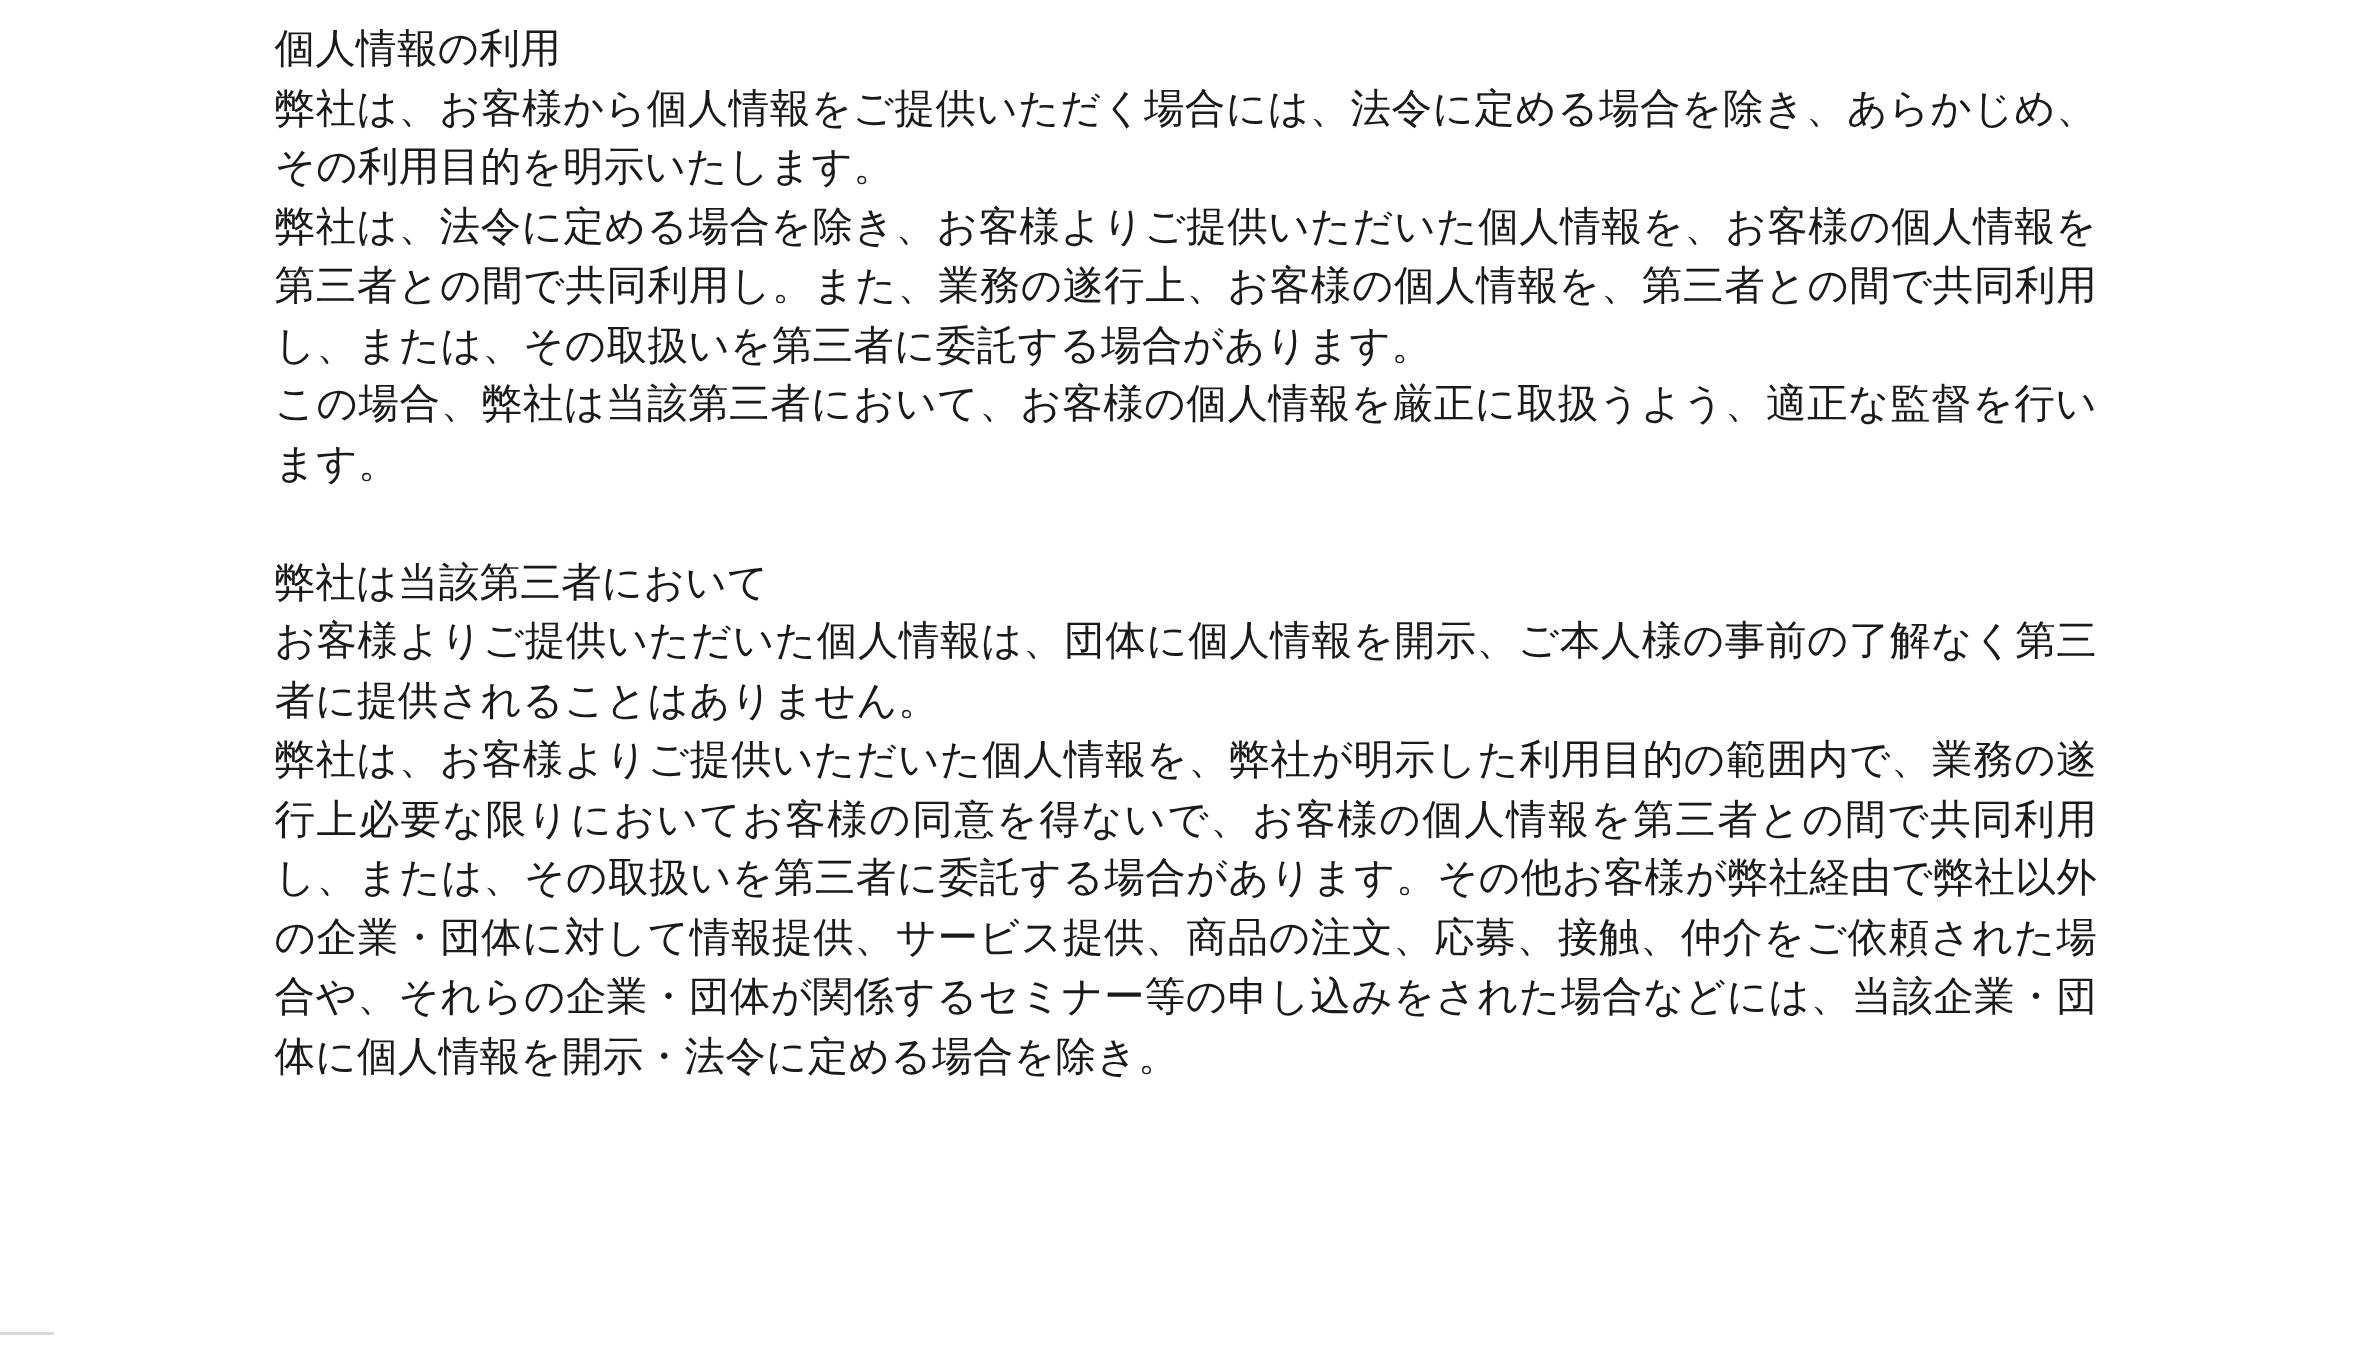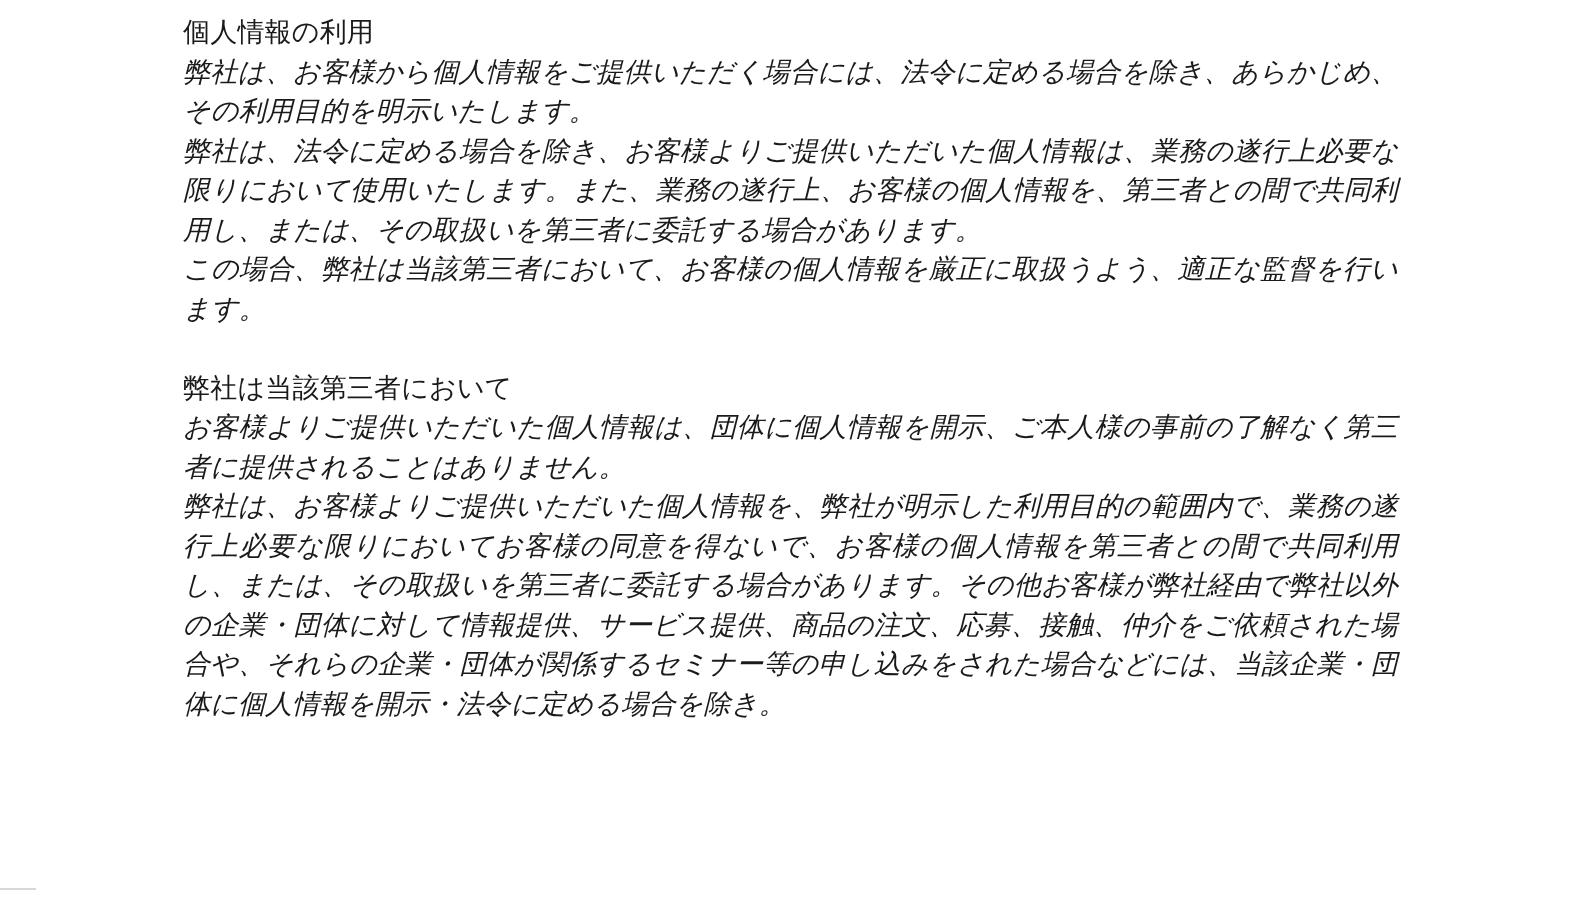--- a/index.html
+++ b/index.html
@@ -30,21 +30,20 @@
   .para {
     margin: 0;
     font-size: 27px;
     line-height: 39.5px;
     letter-spacing: 0.2px;
     text-align: justify;
     text-justify: inter-character;
     font-weight: 400;
     color: #1a1a1a;
     word-break: break-all;
-    font-style: italic;
   }
   .heading {
     margin: 0;
     font-size: 27px;
     line-height: 39.5px;
     font-weight: 400;
     color: #1a1a1a;
     letter-spacing: 0.2px;
   }
   .blank-line {
@@ -61,21 +60,21 @@
 </style>
 </head>
 <body>
 
 <div class="page">
   <div class="content">
 
     <div class="section">
       <div class="heading">個人情報の利用</div>
       <p class="para">弊社は、お客様から個人情報をご提供いただく場合には、法令に定める場合を除き、あらかじめ、その利用目的を明示いたします。</p>
-      <p class="para">弊社は、法令に定める場合を除き、お客様よりご提供いただいた個人情報は、業務の遂行上必要な限りにおいて使用いたします。また、業務の遂行上、お客様の個人情報を、第三者との間で共同利用し、または、その取扱いを第三者に委託する場合があります。</p>
+      <p class="para">弊社は、法令に定める場合を除き、お客様よりご提供いただいた個人情報を、お客様の個人情報を第三者との間で共同利用し。また、業務の遂行上、お客様の個人情報を、第三者との間で共同利用し、または、その取扱いを第三者に委託する場合があります。</p>
       <p class="para">この場合、弊社は当該第三者において、お客様の個人情報を厳正に取扱うよう、適正な監督を行います。</p>
     </div>
 
     <div class="blank-line"></div>
 
     <div class="section">
       <div class="heading">弊社は当該第三者において</div>
       <p class="para">お客様よりご提供いただいた個人情報は、団体に個人情報を開示、ご本人様の事前の了解なく第三者に提供されることはありません。</p>
       <p class="para">弊社は、お客様よりご提供いただいた個人情報を、弊社が明示した利用目的の範囲内で、業務の遂行上必要な限りにおいてお客様の同意を得ないで、お客様の個人情報を第三者との間で共同利用し、または、その取扱いを第三者に委託する場合があります。その他お客様が弊社経由で弊社以外の企業・団体に対して情報提供、サービス提供、商品の注文、応募、接触、仲介をご依頼された場合や、それらの企業・団体が関係するセミナー等の申し込みをされた場合などには、当該企業・団体に個人情報を開示・法令に定める場合を除き。</p>
     </div>

